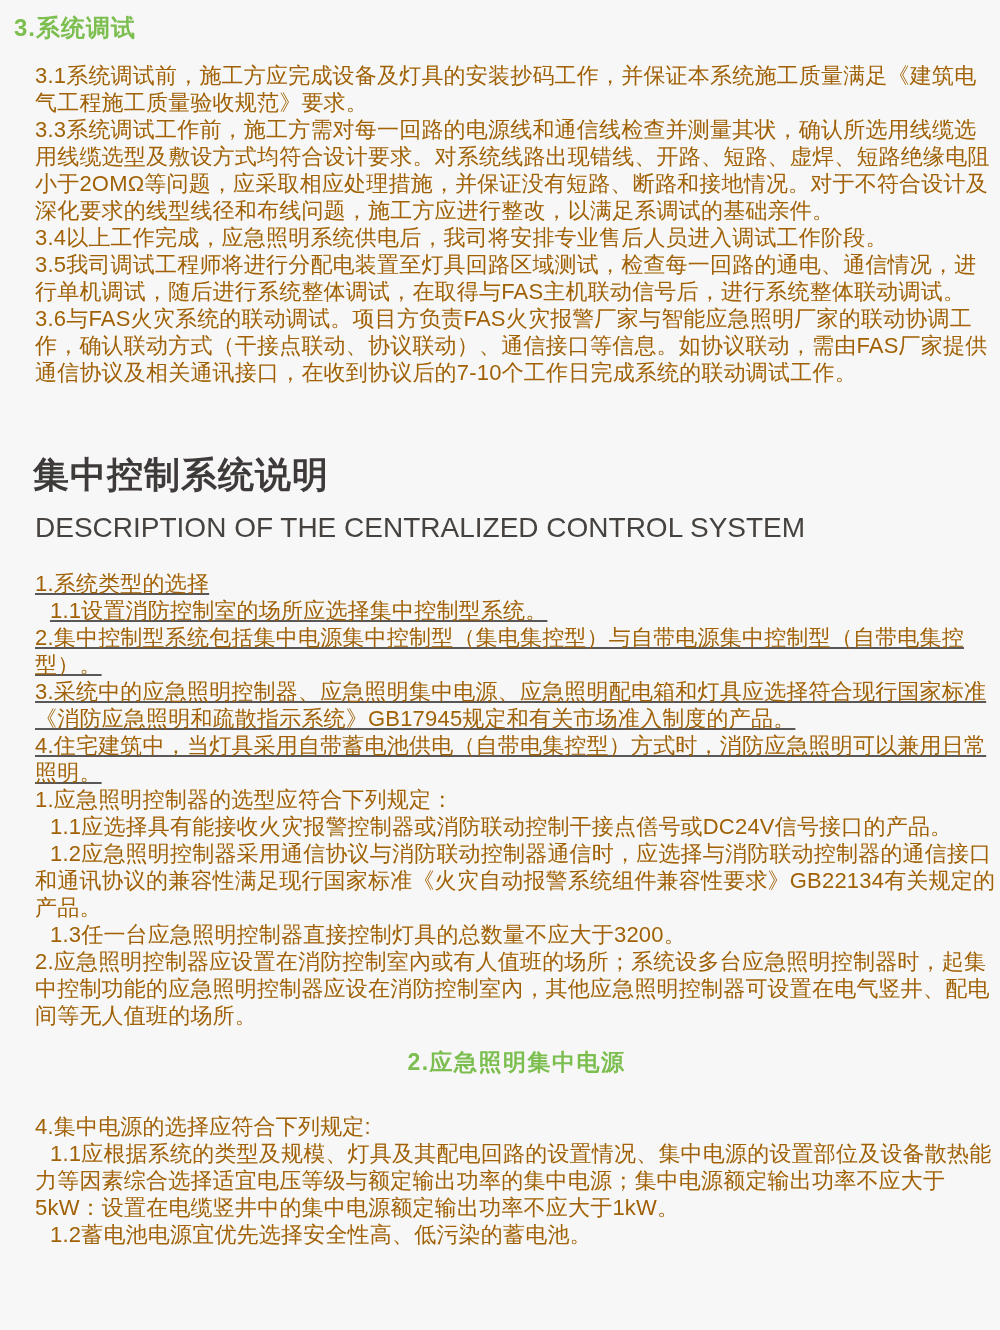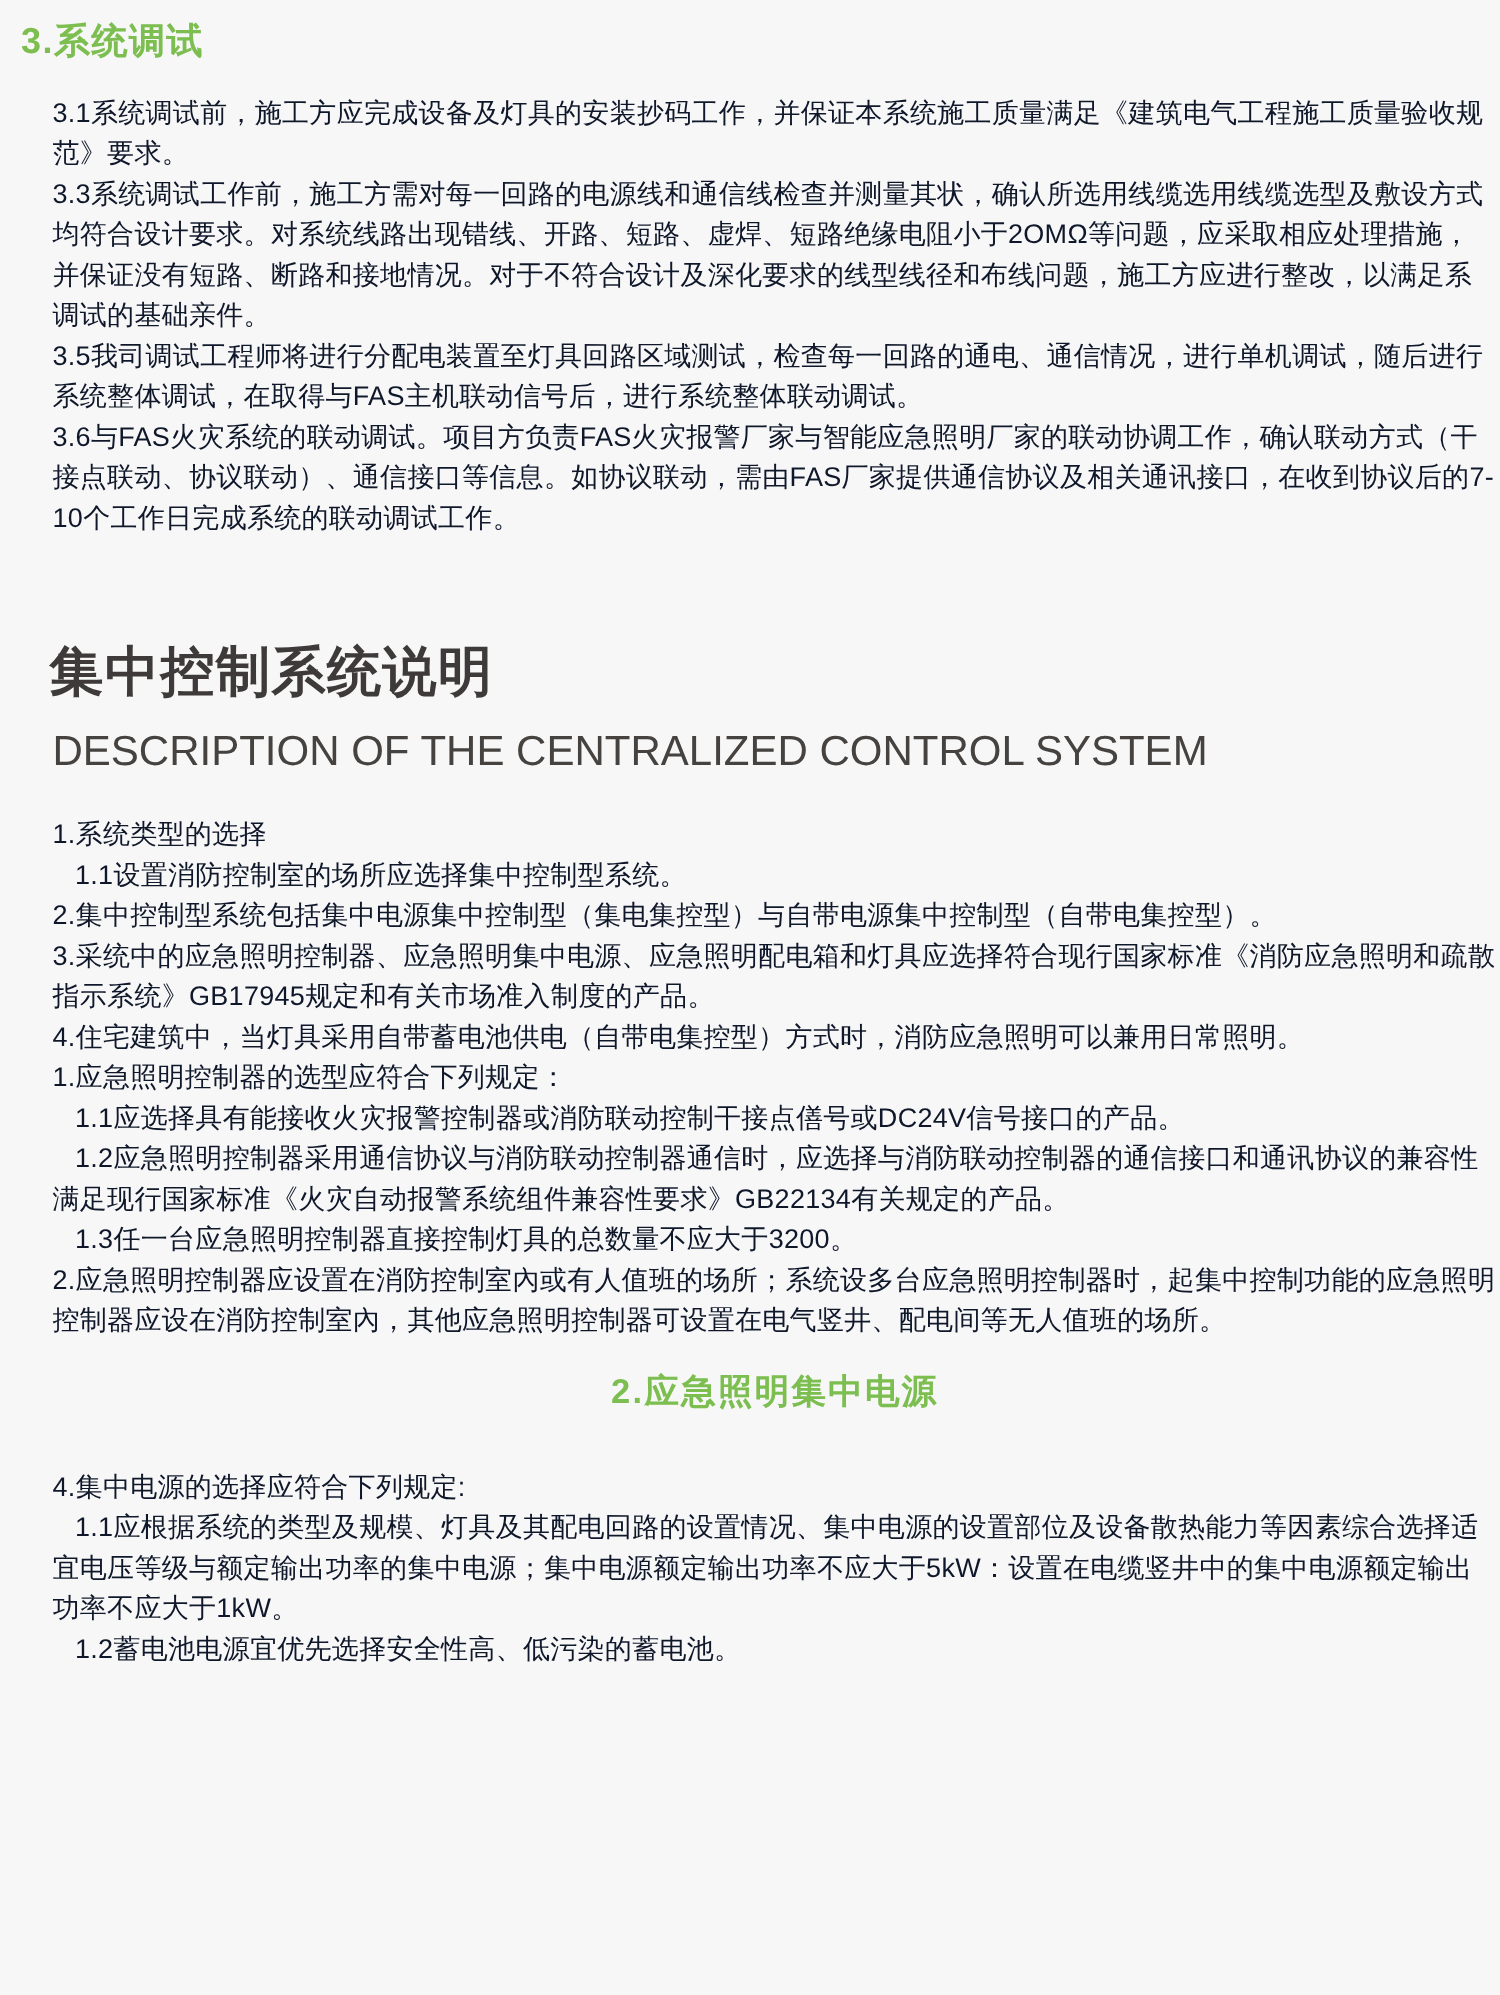--- a/index.html
+++ b/index.html
@@ -29,55 +29,56 @@
     letter-spacing: 1.5px;
     margin-top: 48px;
     margin-bottom: 24px;
   }
   .h-green.inner.tight { margin-top: 18px; margin-bottom: 36px; text-align: center; }
 
   
   .block { margin-left: 21px; }
   .block p {
     margin: 0;
-    font-size: 18px;
+    font-size: 22px;
     line-height: 27px;
-    color: #0f172a;
+    color: #a16207;
     letter-spacing: 0.2px;
   }
   .block p.sub { text-indent: 15px; }
 
   
   .main-title {
     margin: 62px 0 0 19px;
     color: #3e3a39;
     font-weight: bold;
     font-size: 36px;
     line-height: 54px;
     letter-spacing: 1px;
   }
   .sub-title {
     margin: 12px 0 0 21px;
     color: #45423f;
     font-size: 28px;
     line-height: 28px;
     letter-spacing: 0;
   }
-  .list-block { margin-top: 28px; }
+  .list-block { margin-top: 28px; text-decoration: underline; }
 </style>
 </head>
 <body>
 
 <div class="doc">
 
   <h2 class="h-green">3.系统调试</h2>
 
   <div class="block">
     <p>3.1系统调试前，施工方应完成设备及灯具的安装抄码工作，并保证本系统施工质量满足《建筑电气工程施工质量验收规范》要求。</p>
     <p>3.3系统调试工作前，施工方需对每一回路的电源线和通信线检查并测量其状，确认所选用线缆选用线缆选型及敷设方式均符合设计要求。对系统线路出现错线、开路、短路、虚焊、短路绝缘电阻小于2OMΩ等问题，应采取相应处理措施，并保证没有短路、断路和接地情况。对于不符合设计及深化要求的线型线径和布线问题，施工方应进行整改，以满足系调试的基础亲件。</p>
+    <p>3.4以上工作完成，应急照明系统供电后，我司将安排专业售后人员进入调试工作阶段。</p>
     <p>3.5我司调试工程师将进行分配电装置至灯具回路区域测试，检查每一回路的通电、通信情况，进行单机调试，随后进行系统整体调试，在取得与FAS主机联动信号后，进行系统整体联动调试。</p>
     <p>3.6与FAS火灾系统的联动调试。项目方负责FAS火灾报警厂家与智能应急照明厂家的联动协调工作，确认联动方式（干接点联动、协议联动）、通信接口等信息。如协议联动，需由FAS厂家提供通信协议及相关通讯接口，在收到协议后的7-10个工作日完成系统的联动调试工作。</p>
   </div>
 
   <h1 class="main-title">集中控制系统说明</h1>
   <div class="sub-title">DESCRIPTION OF THE CENTRALIZED CONTROL SYSTEM</div>
 
   <div class="block list-block">
     <p>1.系统类型的选择</p>
     <p class="sub">1.1设置消防控制室的场所应选择集中控制型系统。</p>

